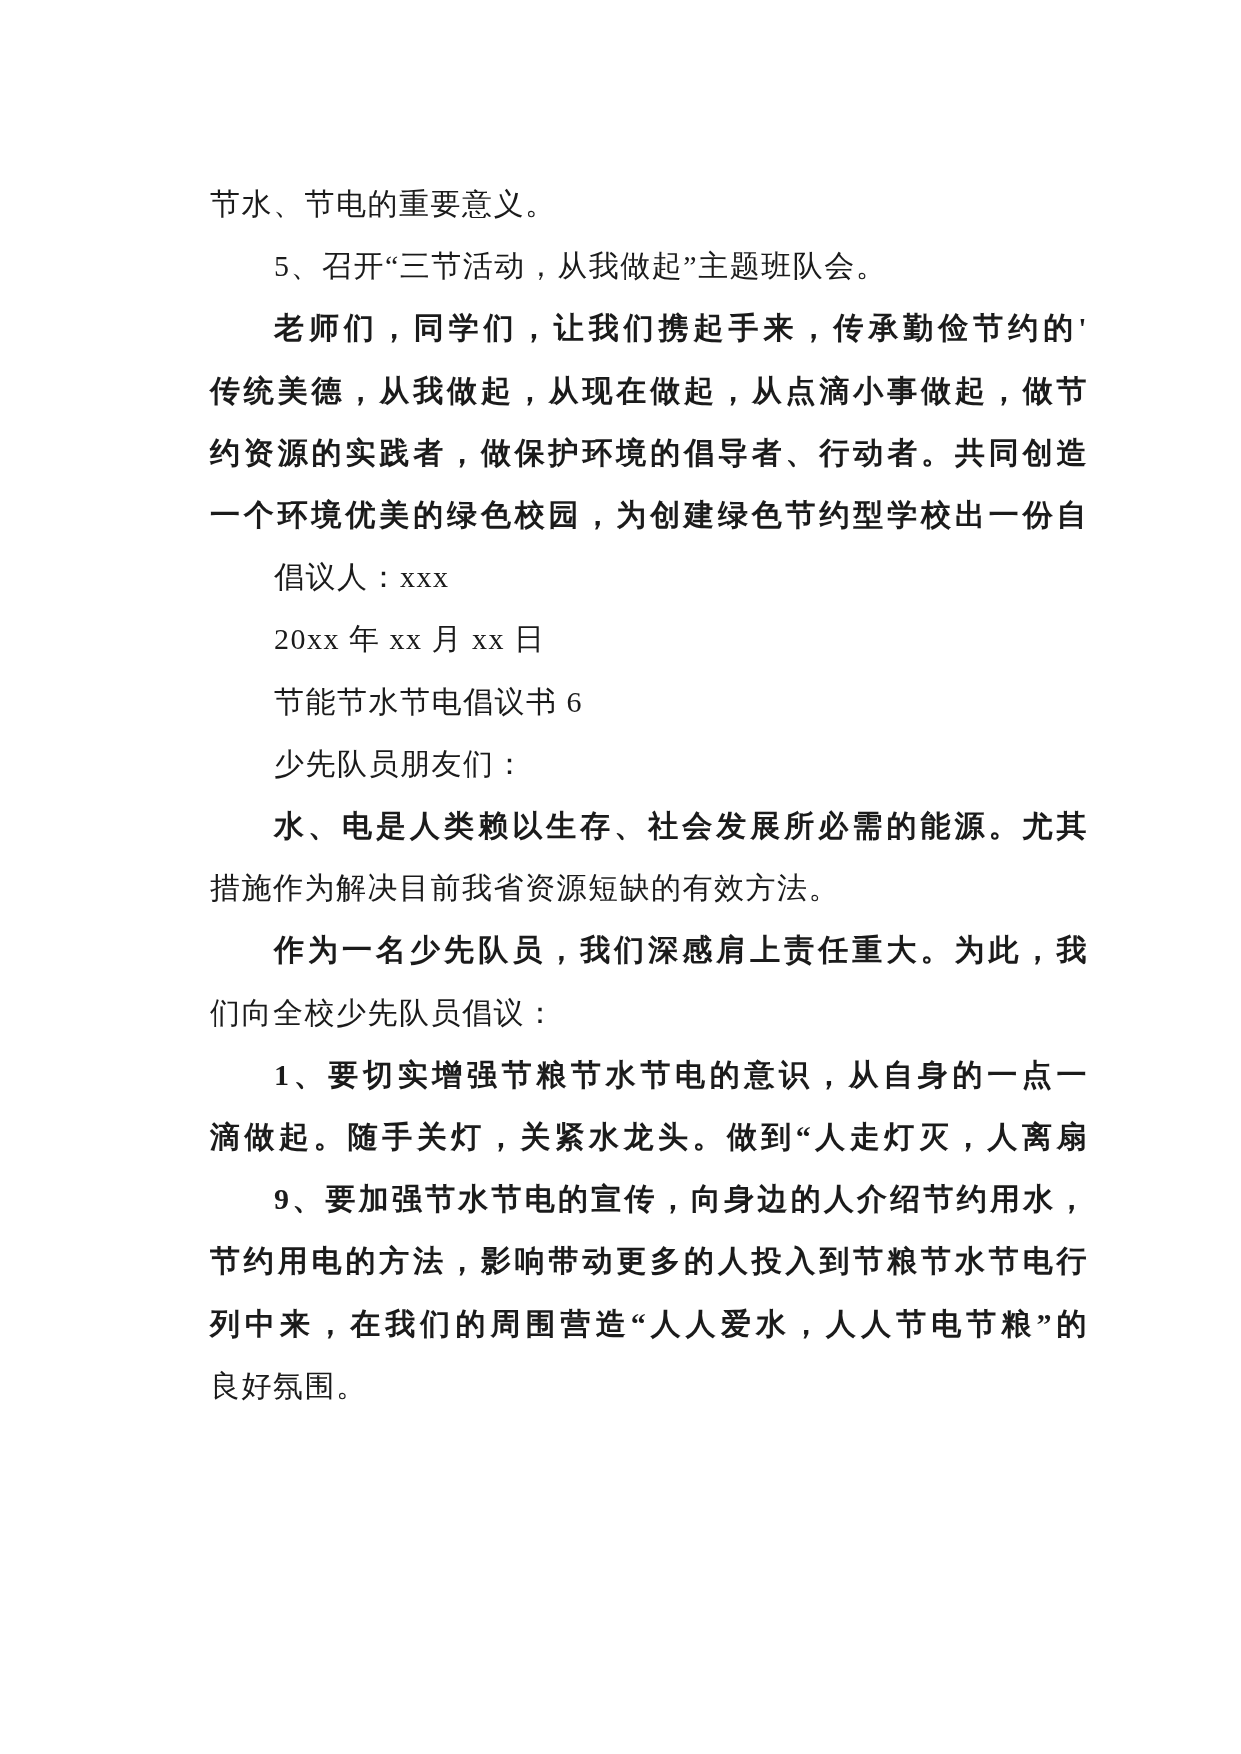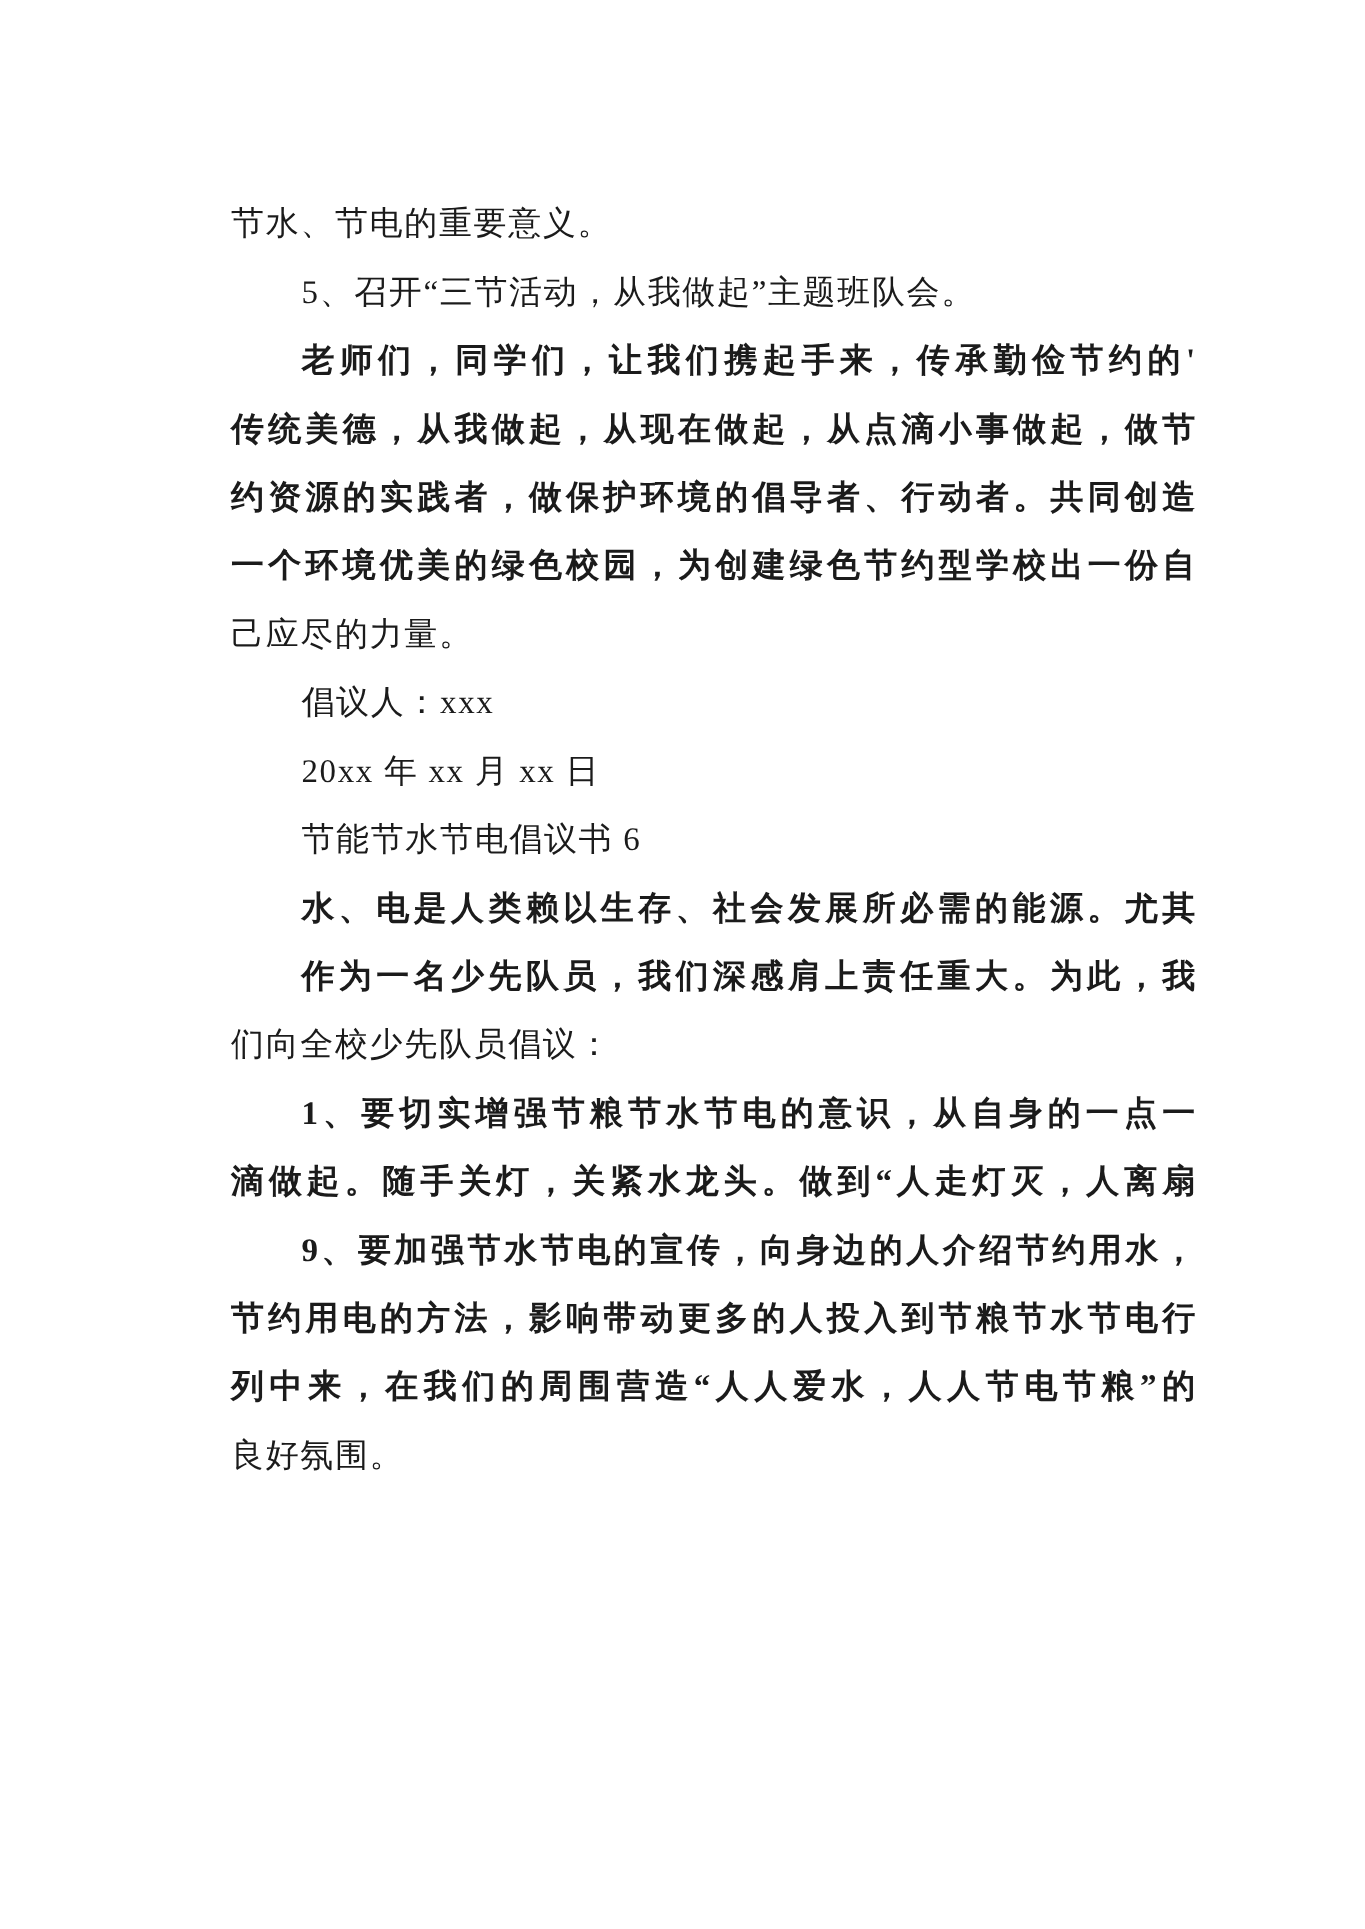--- a/index.html
+++ b/index.html
@@ -46,25 +46,26 @@
 <body style="background: rgb(255, 255, 255); color: rgb(27, 27, 27);">
 
 <div class="page">
   <div class="doc-text">
       <div class="line">节水、节电的重要意义。</div>
       <div class="line indent">5、召开“三节活动，从我做起”主题班队会。</div>
       <div class="line indent justify">老师们，同学们，让我们携起手来，传承勤俭节约的'</div>
       <div class="line justify">传统美德，从我做起，从现在做起，从点滴小事做起，做节</div>
       <div class="line justify">约资源的实践者，做保护环境的倡导者、行动者。共同创造</div>
       <div class="line justify">一个环境优美的绿色校园，为创建绿色节约型学校出一份自</div>
-      <div class="line">己应尽的力量。</div>
       <div class="line indent">倡议人：xxx</div>
       <div class="line indent">20xx 年 xx 月 xx 日</div>
       <div class="line indent">节能节水节电倡议书 6</div>
+      <div class="line indent">少先队员朋友们：</div>
       <div class="line indent justify">水、电是人类赖以生存、社会发展所必需的能源。尤其</div>
+      <div class="line">措施作为解决目前我省资源短缺的有效方法。</div>
       <div class="line indent justify">作为一名少先队员，我们深感肩上责任重大。为此，我</div>
       <div class="line">们向全校少先队员倡议：</div>
       <div class="line indent justify">1、要切实增强节粮节水节电的意识，从自身的一点一</div>
       <div class="line justify">滴做起。随手关灯，关紧水龙头。做到“人走灯灭，人离扇</div>
       <div class="line indent justify">9、要加强节水节电的宣传，向身边的人介绍节约用水，</div>
       <div class="line justify">节约用电的方法，影响带动更多的人投入到节粮节水节电行</div>
       <div class="line justify">列中来，在我们的周围营造“人人爱水，人人节电节粮”的</div>
       <div class="line">良好氛围。</div>
     </div>
 </div>

